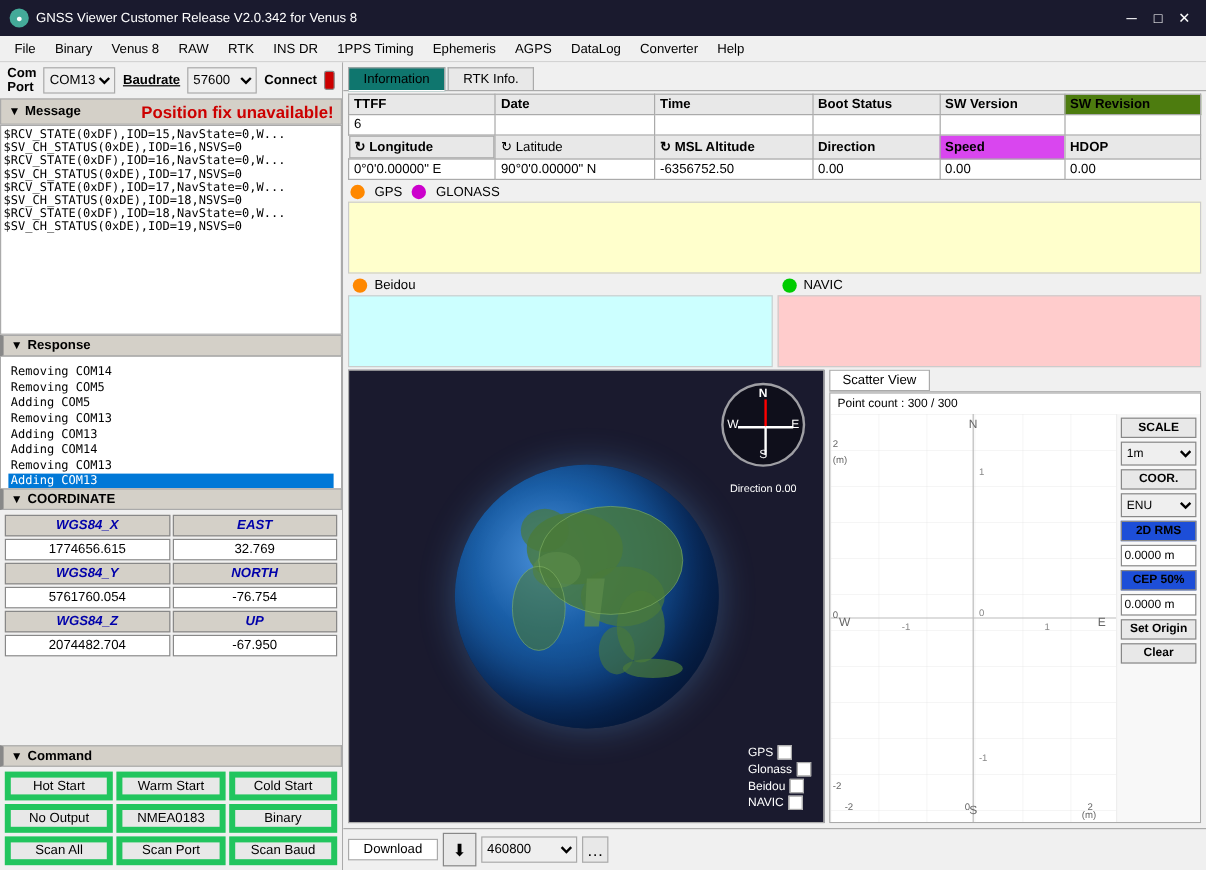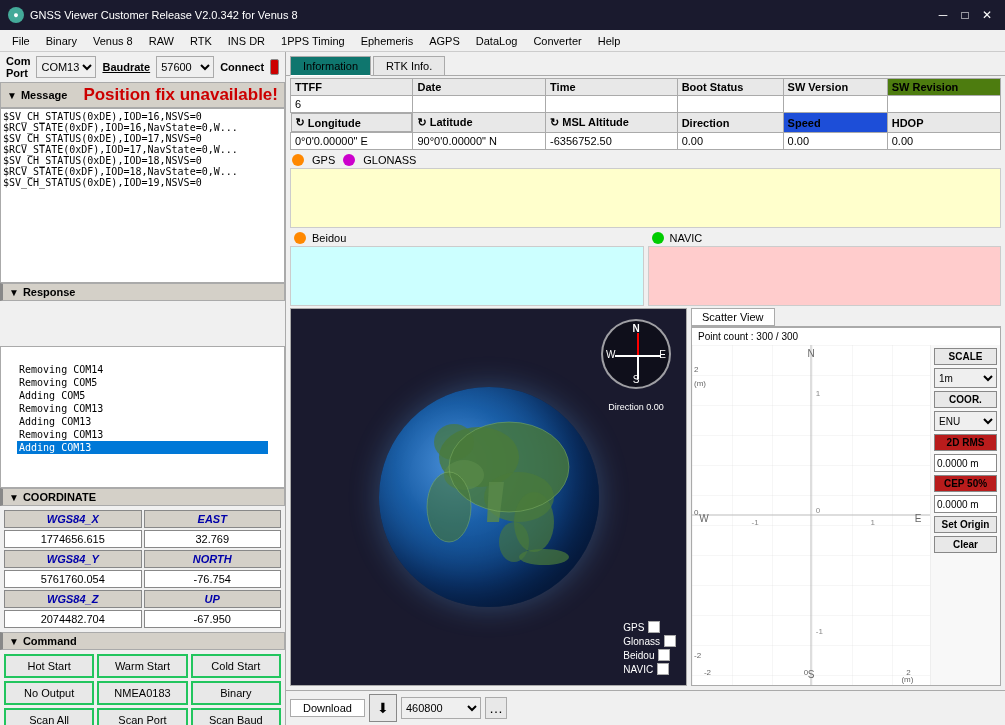--- a/index.html
+++ b/index.html
@@ -27,37 +27,37 @@
     .baud-select { width: 65px; height: 22px; font-size: 11px; border: 1px solid #aaa; }
     .connect-label { font-size: 11px; font-weight: bold; }
     .connect-indicator { width: 20px; height: 16px; background: #cc0000; border: 1px solid #888; border-radius: 2px; }
 
     .section-header { background: #d4d0c8; border: 1px solid #aaa; border-left: 3px solid #888; padding: 2px 6px; display: flex; align-items: center; gap: 4px; font-weight: bold; font-size: 11px; cursor: pointer; }
     .section-arrow { font-size: 10px; }
 
     .message-section { flex-shrink: 0; }
     .message-header { background: #d4d0c8; border: 1px solid #aaa; padding: 2px 6px; display: flex; align-items: center; gap: 4px; font-weight: bold; font-size: 11px; }
     .message-header-text { }
-    .message-status { color: #cc0000; font-size: 17px; margin-left: auto; }
+    .message-status { color: #cc0000; font-size: 14px; margin-left: auto; }
     .message-content { background: white; border: 1px solid #aaa; height: 175px; overflow-y: auto; overflow-x: hidden; padding: 2px; }
     .message-line { font-size: 10px; font-family: monospace; white-space: nowrap; }
 
     .response-section { flex-shrink: 0; }
-    .response-content { background: white; border: 1px solid #aaa; height: 142px; overflow-y: auto; overflow-x: hidden; padding: 16px; margin-top: 45px; }
+    .response-content { background: white; border: 1px solid #aaa; height: 110px; overflow-y: auto; overflow-x: hidden; padding: 6px; }
     .response-line { font-size: 10px; font-family: monospace; white-space: nowrap; padding: 1px 2px; }
     .response-line.highlighted { background: #0078d7; color: white; }
 
     .coord-section { flex-shrink: 0; }
     .coord-grid { display: grid; grid-template-columns: 1fr 1fr; gap: 2px; padding: 4px; }
     .coord-label-btn { background: #d4d0c8; border: 1px solid #888; padding: 2px 4px; text-align: center; font-style: italic; color: #0000aa; font-weight: bold; font-size: 11px; cursor: pointer; }
     .coord-value { background: white; border: 1px solid #888; padding: 2px 4px; text-align: center; font-size: 11px; }
 
     .command-section { flex-shrink: 0; margin-top: auto; }
     .command-buttons { padding: 4px; display: grid; grid-template-columns: 1fr 1fr 1fr; gap: 3px; }
-    .cmd-btn { height: 24px; border: 2px solid #22c55e; background: #e8e8e8; cursor: pointer; font-size: 11px; }
+    .cmd-btn { height: 24px; border: 5px solid #22c55e; background: #e8e8e8; cursor: pointer; font-size: 11px; }
 
     
     .right-panel { flex: 1; display: flex; flex-direction: column; background: #f0f0f0; overflow: hidden; }
 
     .tab-bar { display: flex; border-bottom: 1px solid #aaa; background: #f0f0f0; padding: 4px 4px 0 4px; gap: 2px; }
     .tab { padding: 3px 12px; border: 1px solid #aaa; background: #e8e8e8; cursor: pointer; font-size: 11px; border-bottom: none; }
     .tab.active { background: #0f766e; border-bottom: 1px solid white; margin-bottom: -1px; }
 
     .bottom-views { display: flex; flex: 1; overflow: hidden; margin: 0 4px 4px 4px; gap: 4px; }
     
@@ -79,21 +79,21 @@
     .compass-w { position: absolute; left: 3px; top: 50%; transform: translateY(-50%); color: white; font-size: 10px; }
 
     .gnss-legend-overlay { position: absolute; bottom: 10px; right: 10px; display: flex; flex-direction: column; gap: 2px; }
     .legend-item { display: flex; align-items: center; gap: 4px; color: white; font-size: 10px; }
     .legend-checkbox { width: 12px; height: 12px; background: white; border: 1px solid #aaa; display: flex; align-items: center; justify-content: center; font-size: 9px; }
 
     .scatter-view { width: 310px; display: flex; flex-direction: column; }
     .scatter-btn { background: #e8e8e8; border: 1px solid #888; padding: 2px 4px; font-size: 10px; font-weight: bold; cursor: pointer; text-align: center; }
     .scatter-select { width: 100%; height: 20px; font-size: 10px; border: 1px solid #888; }
     .scatter-input { width: 100%; height: 18px; font-size: 10px; border: 1px solid #888; padding: 0 2px; }
-    .scatter-label { font-size: 10px; font-weight: bold; background: #b91c1c; border: 1px solid #888; padding: 2px 4px; text-align: center; }
+    .scatter-label { font-size: 10px; font-weight: bold; background: #1d4ed8; border: 1px solid #888; padding: 2px 4px; text-align: center; }
 
     
     .download-bar { height: 35px; border-top: 1px solid #aaa; display: flex; align-items: center; padding: 0 4px; gap: 4px; background: #f0f0f0; }
     .download-tab { padding: 2px 12px; border: 1px solid #aaa; background: white; font-size: 11px; cursor: pointer; }
     .download-icon { width: 28px; height: 28px; border: 1px solid #888; background: #e8e8e8; display: flex; align-items: center; justify-content: center; cursor: pointer; font-size: 14px; }
     .download-select { height: 22px; font-size: 11px; border: 1px solid #aaa; width: 80px; }
     .download-dots { height: 22px; width: 22px; border: 1px solid #aaa; background: #e8e8e8; display: flex; align-items: center; justify-content: center; cursor: pointer; font-size: 14px; }
   </style>
 </head>
 <body>
@@ -146,20 +146,21 @@
       <div class="connect-indicator"></div>
     </div>
 
     <div class="message-section">
       <div class="message-header">
         <span class="section-arrow">▼</span>
         <span class="message-header-text">Message</span>
         <span class="message-status">Position fix unavailable!</span>
       </div>
       <div class="message-content" id="message-lines">
+      <div class="message-line">$RCV_STATE(0xDF),IOD=15,NavState=0,W...</div>
           <div class="message-line">$SV_CH_STATUS(0xDE),IOD=16,NSVS=0</div>
           <div class="message-line">$RCV_STATE(0xDF),IOD=16,NavState=0,W...</div>
           <div class="message-line">$SV_CH_STATUS(0xDE),IOD=17,NSVS=0</div>
           <div class="message-line">$RCV_STATE(0xDF),IOD=17,NavState=0,W...</div>
           <div class="message-line">$SV_CH_STATUS(0xDE),IOD=18,NSVS=0</div>
           <div class="message-line">$RCV_STATE(0xDF),IOD=18,NavState=0,W...</div>
           <div class="message-line">$SV_CH_STATUS(0xDE),IOD=19,NSVS=0</div>
         </div>
     </div>
 
@@ -167,20 +168,21 @@
       <div class="section-header">
         <span class="section-arrow">▼</span>
         <span>Response</span>
       </div>
       <div class="response-content" id="response-lines">
       <div class="response-line">Removing COM14</div>
           <div class="response-line">Removing COM5</div>
           <div class="response-line">Adding COM5</div>
           <div class="response-line">Removing COM13</div>
           <div class="response-line">Adding COM13</div>
+          <div class="response-line">Adding COM14</div>
           <div class="response-line">Removing COM13</div>
           <div class="response-line highlighted">Adding COM13</div>
         </div>
     </div>
 
     <div class="coord-section">
       <div class="section-header">
         <span class="section-arrow">▼</span>
         <span>COORDINATE</span>
       </div>
@@ -244,30 +246,30 @@
           <td style="border: 1px solid #aaa; background: white; padding: 2px 4px;"></td>
           <td style="border: 1px solid #aaa; background: white; padding: 2px 4px;"></td>
           <td style="border: 1px solid #aaa; background: white; padding: 2px 4px;"></td>
           <td style="border: 1px solid #aaa; background: white; padding: 2px 4px;"></td>
         </tr>
         <tr>
           <td style="border: 1px solid #aaa; background: #e8e8e8; padding: 2px 4px; font-weight: bold; display: flex; align-items: center; gap: 3px;">
             <span style="cursor:pointer;">↻</span>
             <span>Longitude</span>
           </td>
-          <td style="border: 1px solid #aaa; background: #e8e8e8; padding: 2px 4px; font-weight: bold;">
+          <td style="border: 1px solid #aaa; background: #e8e8e8; padding: 2px 4px; font-weight: normal;">
             <span style="cursor:pointer;">↻</span>
             <span>Latitude</span>
           </td>
           <td style="border: 1px solid #aaa; background: #e8e8e8; padding: 2px 4px; font-weight: bold;">
             <span style="cursor:pointer;">↻</span>
             <span>MSL Altitude</span>
           </td>
           <td style="border: 1px solid #aaa; background: #e8e8e8; padding: 2px 4px; font-weight: bold;">Direction</td>
-          <td style="border: 1px solid #aaa; background: #1d4ed8; padding: 2px 4px; font-weight: bold;">Speed</td>
+          <td style="border: 1px solid #aaa; background: #d946ef; padding: 2px 4px; font-weight: bold;">Speed</td>
           <td style="border: 1px solid #aaa; background: #e8e8e8; padding: 2px 4px; font-weight: bold;">HDOP</td>
         </tr>
         <tr>
           <td style="border: 1px solid #aaa; background: white; padding: 2px 4px;">0°0'0.00000" E</td>
           <td style="border: 1px solid #aaa; background: white; padding: 2px 4px;">90°0'0.00000" N</td>
           <td style="border: 1px solid #aaa; background: white; padding: 2px 4px;">-6356752.50</td>
           <td style="border: 1px solid #aaa; background: white; padding: 2px 4px;">0.00</td>
           <td style="border: 1px solid #aaa; background: white; padding: 2px 4px;">0.00</td>
           <td style="border: 1px solid #aaa; background: white; padding: 2px 4px;">0.00</td>
         </tr>

